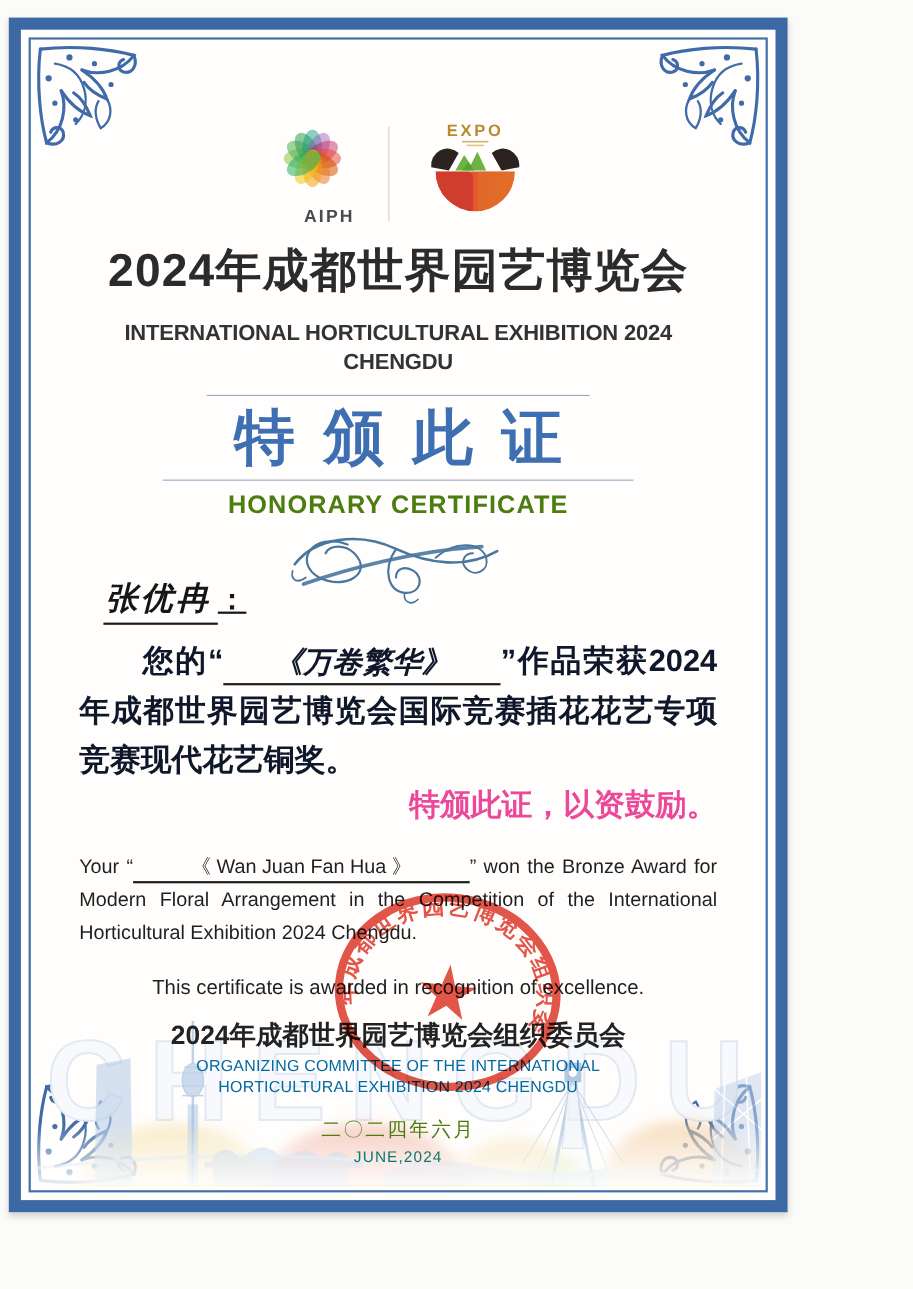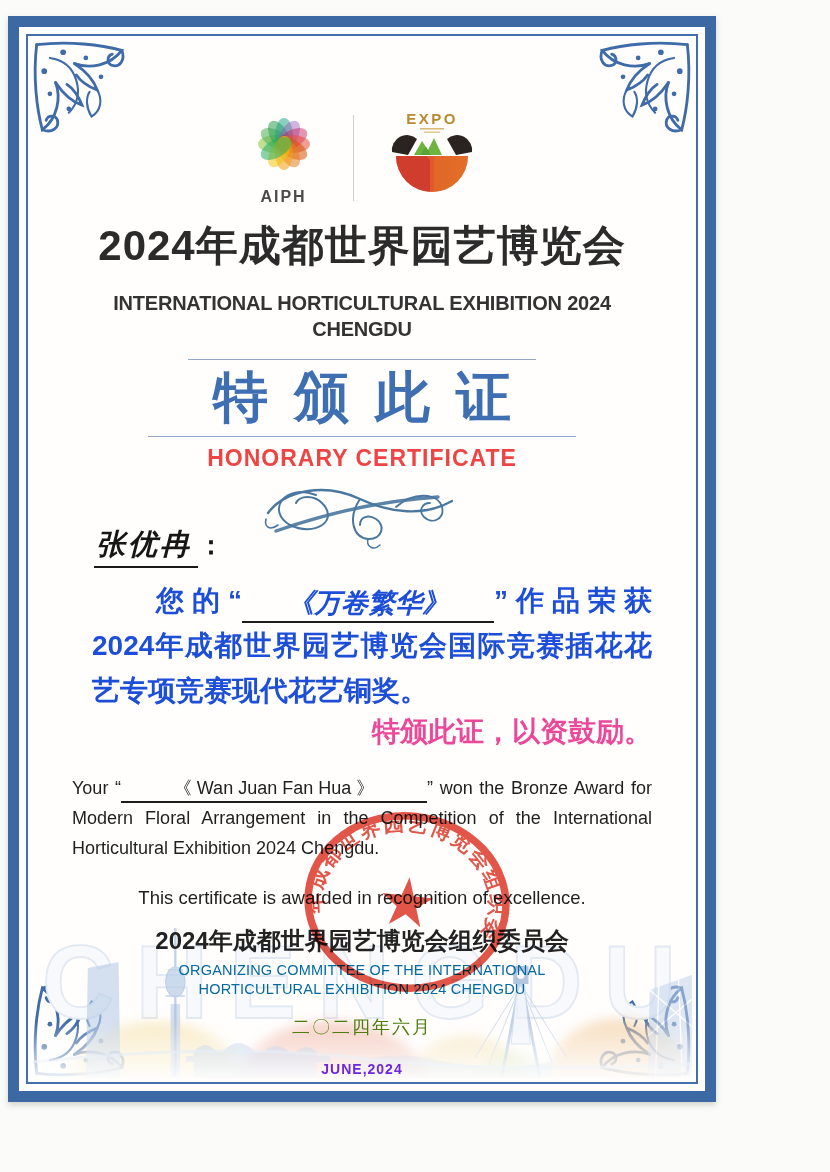--- a/index.html
+++ b/index.html
@@ -12,46 +12,46 @@
   .corner{position:absolute;width:104px;height:104px;}
   .corner.tl{left:12px;top:12px;}
   .corner.tr{right:12px;top:12px;transform:scaleX(-1);}
   .corner.bl{left:12px;bottom:12px;transform:scaleY(-1);}
   .corner.br{right:12px;bottom:12px;transform:scale(-1,-1);}
   .content{position:absolute;inset:13px;overflow:hidden;}
   .flow{position:relative;z-index:3;padding:0 40px;text-align:center;}
   
   .logo-row{display:flex;justify-content:center;align-items:center;gap:30px;margin-top:68px;height:100px;}
   .logo-div{width:1px;height:86px;background:#cfcfcb;}
-  .aiph-label{font-size:16px;font-weight:bold;color:#4a4a4a;letter-spacing:2px;margin-top:2px;}
+  .aiph-label{font-size:16px;font-weight:bold;color:#4a4a4a;letter-spacing:2px;margin-top:2px;text-align:right;}
   
   .title-cn{margin-top:14px;font-size:42px;line-height:48px;font-weight:bold;color:#2b2b2b;letter-spacing:1px;}
   .title-en{margin-top:20px;font-size:20px;line-height:26px;font-weight:bold;color:#333;letter-spacing:-0.2px;}
   .rule1{width:348px;height:0;border-top:1.5px solid #93a9c6;margin:17px auto 0;}
   .cert-title-cn{margin-top:4px;font-size:55px;line-height:66px;font-weight:bold;color:#3e6fb2;letter-spacing:26px;text-indent:26px;}
   .rule2{width:428px;height:0;border-top:1.5px solid #93a9c6;margin:6px auto 0;}
-  .cert-title-en{margin-top:7px;font-size:23px;line-height:29px;font-weight:bold;color:#ef4444;letter-spacing:1px;}
+  .cert-title-en{margin-top:7px;font-size:23px;line-height:29px;font-weight:bold;color:#4d7c0f;letter-spacing:1px;}
   .flourish{display:block;margin:4px auto 0;}
   
-  .recipient{position:relative;margin-top:-24px;text-align:left;padding-left:22px;font-family:"DejaVu Serif",serif;font-style:italic;font-weight:600;font-size:29px;color:#161616;}
+  .recipient{position:relative;margin-top:-24px;text-align:left;padding-left:22px;font-family:"DejaVu Serif",serif;font-style:italic;font-weight:600;font-size:29px;color:#161616;text-decoration:underline;}
   .recipient .uname{display:inline-block;border-bottom:2.5px solid #1a1a1a;padding:0 6px 1px 2px;letter-spacing:3px;}
   .recipient .colon{font-family:"Liberation Sans",sans-serif;font-style:normal;font-weight:bold;font-size:26px;}
-  .para-cn{margin-top:10px;text-align:justify;font-size:28px;line-height:45px;font-weight:bold;color:#1d4ed8;margin-left:20px;}
+  .para-cn{margin-top:10px;text-align:justify;font-size:28px;line-height:45px;font-weight:bold;color:#0f172a;}
   .para-cn .indent{display:inline-block;width:56px;}
   .blank-cn{display:inline-block;width:252px;border-bottom:2.5px solid #1d1d1d;text-align:center;vertical-align:bottom;
             font-family:"DejaVu Serif",serif;font-style:italic;font-weight:600;font-size:27px;line-height:36px;}
   .grant-cn{margin-top:0;text-align:right;font-size:28px;font-weight:bold;color:#ec4899;padding-left:56px;}
   .para-en{margin-top:22px;text-align:justify;font-size:18px;line-height:30px;color:#1f1f1f;}
   .blank-en{display:inline-block;width:306px;border-bottom:2px solid #1d1d1d;text-align:center;vertical-align:bottom;line-height:26px;}
   .recognition{margin-top:24px;font-size:18.5px;color:#1f1f1f;}
   
   .committee-cn{margin-top:16px;font-size:24px;font-weight:bold;color:#222;}
   .committee-en{margin-top:4px;font-size:14.5px;line-height:19px;color:#0369a1;letter-spacing:.2px;}
   .date-cn{margin-top:16px;font-size:18px;color:#4d7c0f;letter-spacing:2px;}
-  .date-en{margin-top:22px;font-size:14px;color:#6d28d9;letter-spacing:1px;font-weight:bold;}
+  .date-en{margin-top:4px;font-size:14px;color:#0f766e;letter-spacing:1px;}
   
   .stamp{position:absolute;left:264px;top:767px;z-index:5;opacity:.86;mix-blend-mode:multiply;}
   .skyline{position:absolute;left:0;bottom:0;width:100%;height:152px;z-index:1;}
 </style>
 </head>
 <body>
 
 <div class="photo">
   <div class="cert">
     <div class="innerline"></div>

